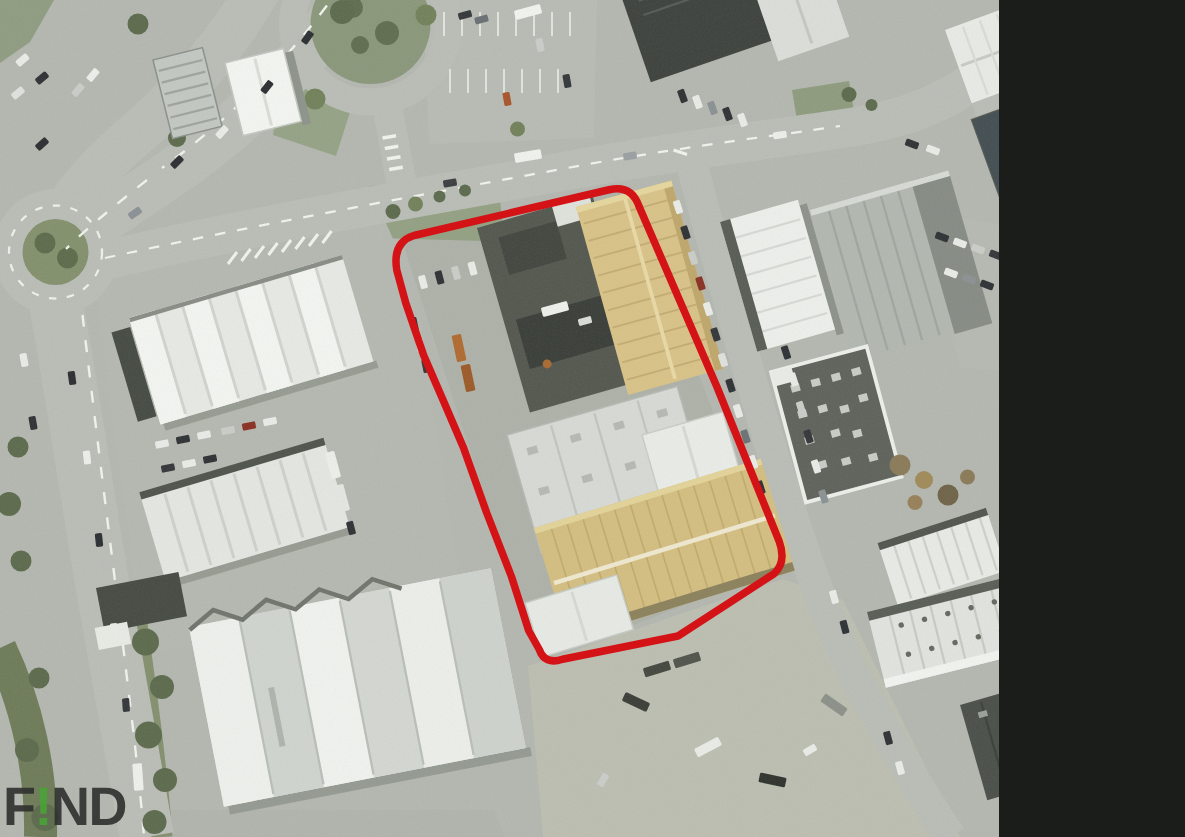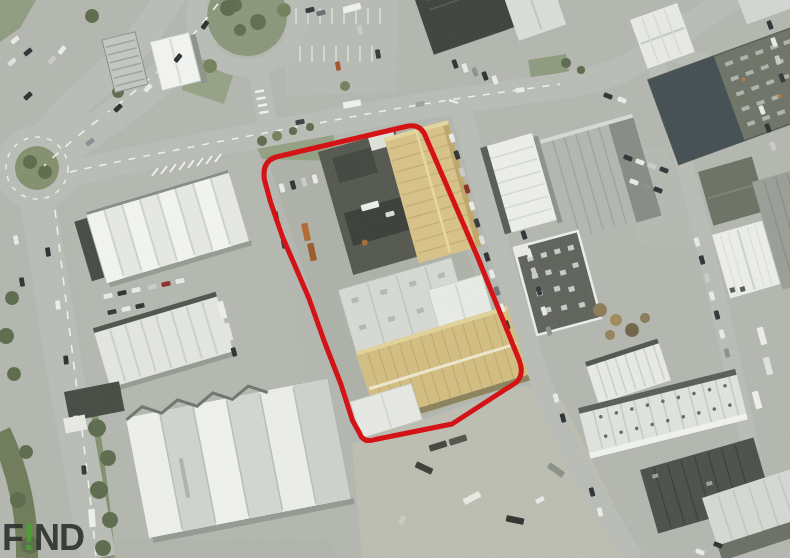--- a/index.html
+++ b/index.html
@@ -1,16 +1,16 @@
 <!DOCTYPE html>
 <html><head>
 <meta charset="utf-8">
 <style>
   html,body{margin:0;padding:0;background:#1b1d1b;}
-  .stage{position:relative;width:790px;height:558px;overflow:hidden;background:#ec4899;
+  .stage{position:relative;width:666px;height:558px;overflow:hidden;background:#ec4899;
          font-family:"Liberation Sans", sans-serif;}
   .stage svg{position:absolute;left:0;top:0;display:block;}
   .wm{font-family:"Liberation Sans", sans-serif;font-weight:bold;letter-spacing:-1px;}
 </style>
 </head>
 <body>
 
 <div class="stage">
 <svg width="790" height="558" viewBox="0 0 790 558">
   <defs>

